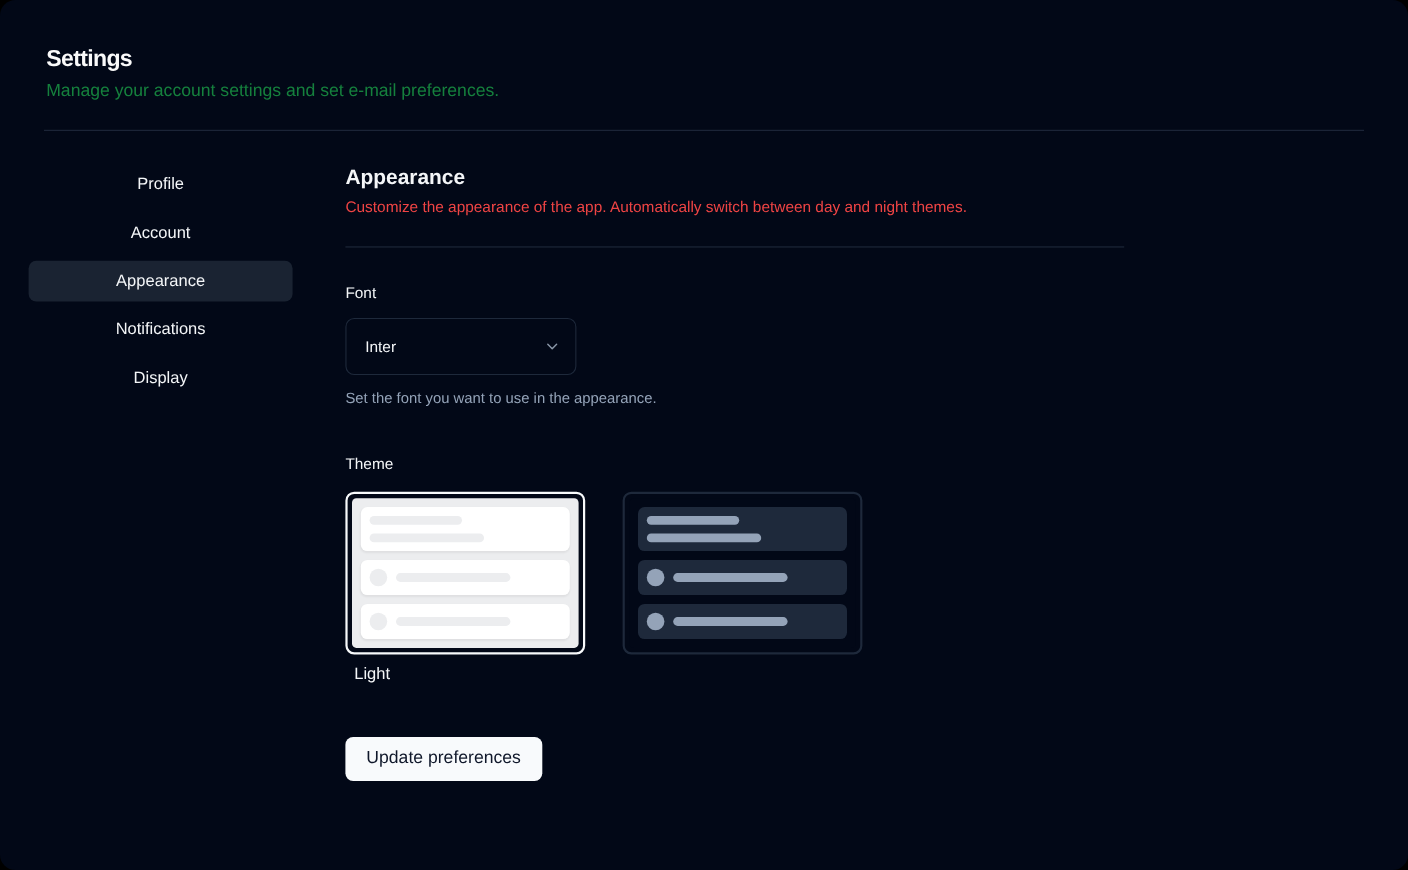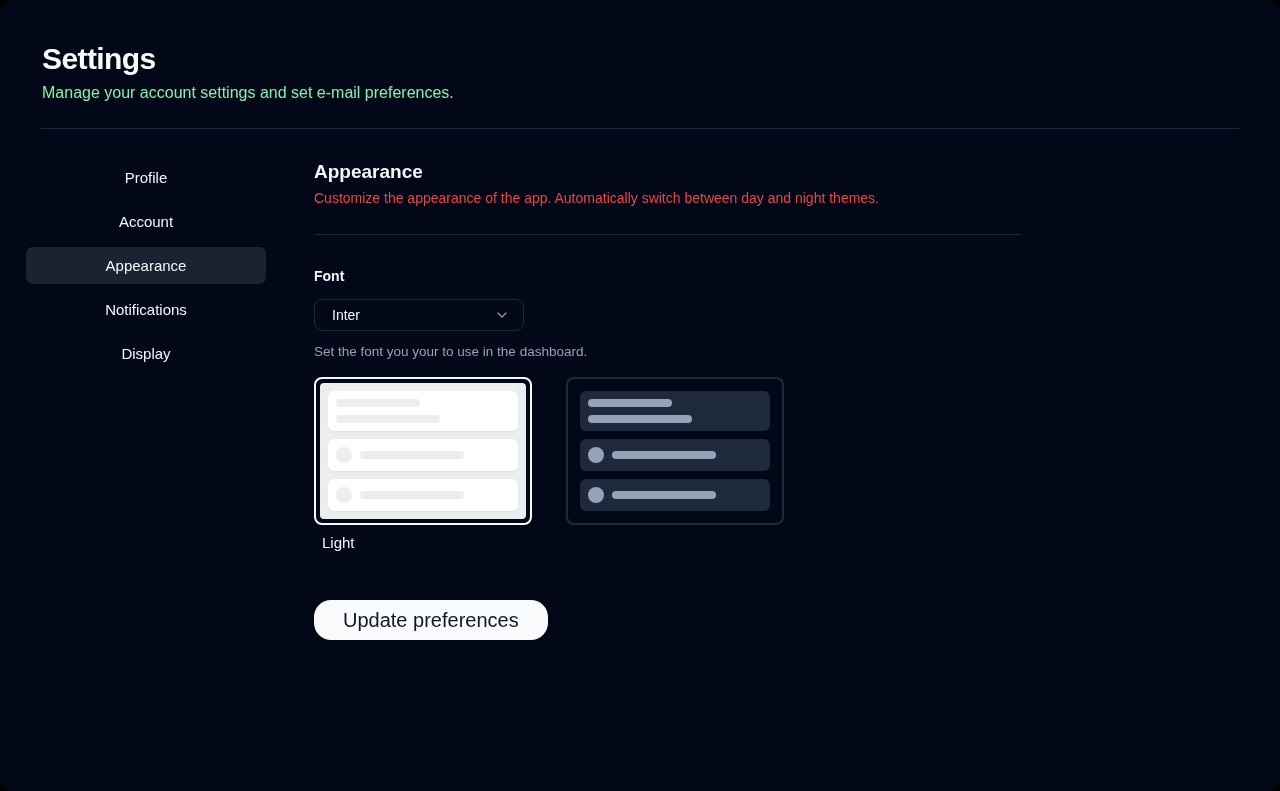--- a/index.html
+++ b/index.html
@@ -11,26 +11,26 @@
     position: absolute; inset: 0;
     background: #020817;
     border-radius: 14px;
     color: #f8fafc;
     padding: 40px;
     box-sizing: border-box;
   }
   
   .page-title {
     margin: 2px 0 0 2px;
-    font-size: 30px; font-weight: 700; letter-spacing: -0.6px;
+    font-size: 21px; font-weight: 700; letter-spacing: -0.6px;
     color: #fafafa;
   }
   .page-subtitle {
     margin: 8px 0 0 2px;
-    font-size: 16px; color: #86efac;
+    font-size: 16px; color: #15803d;
   }
   .header-sep {
     border: none; border-top: 1px solid #1e293b;
     margin: 26px 0 0 0;
   }
   
   .content-row { display: flex; margin-top: 30px; }
   .sidebar { width: 240px; margin-left: -14px; flex-shrink: 0; text-align: center; }
   .sidebar-item {
     box-sizing: border-box;
@@ -40,24 +40,24 @@
     cursor: pointer;
     user-select: none;
   }
   .sidebar-item.active { background: #1a2332; }
   .main { flex: 1; margin-left: 48px; max-width: 708px; }
   
   .section-title { margin: 2px 0 0 0; font-size: 19px; font-weight: 600; color: #f4f6f8; }
   .section-desc { margin: 7px 0 0 0; font-size: 14px; color: #ef4444; }
   .section-sep { border: none; border-top: 1px solid #1e293b; margin: 28px 0 0 0; }
   
-  .field-label { display: block; margin-top: 33px; font-size: 14px; font-weight: 700; color: #f4f6f8; }
+  .field-label { display: block; margin-top: 33px; font-size: 14px; font-weight: 400; color: #f4f6f8; }
   .font-select {
     margin-top: 15px;
-    width: 210px; height: 32px;
+    width: 210px; height: 52px;
     box-sizing: border-box;
     background: transparent;
     border: 1px solid #1e293b; border-radius: 8px;
     display: flex; align-items: center; justify-content: space-between;
     padding: 0 13px 0 17px;
     font-size: 14px; color: #f4f6f8;
     cursor: pointer;
   }
   .chevron { width: 16px; height: 16px; color: #8a97a8; }
   .field-desc { margin: 13px 0 0 0; font-size: 13.5px; color: #94a3b8; }
@@ -88,25 +88,25 @@
   .preview-panel.light .sk-bar, .preview-panel.light .sk-circle { background: #ecedef; }
   .preview-panel.dark .sk-bar, .preview-panel.dark .sk-circle { background: #94a3b8; }
   .w80 { width: 84px; } .w100 { width: 104px; }
   .theme-name {
     display: block; text-align: left;
     padding: 9px 8px; font-size: 15px; color: #f4f6f8;
   }
   
   .update-btn {
     margin-top: 40px;
-    height: 40px; padding: 0 29px;
+    height: 40px; padding: 0 19px;
     background: #f8fafc; color: #0f172a;
-    border: none; border-radius: 17px;
+    border: none; border-radius: 7px;
     font-family: "Liberation Sans", sans-serif;
-    font-size: 20px; font-weight: 500;
+    font-size: 16px; font-weight: 500;
     cursor: pointer;
   }
 </style>
 </head>
 <body>
 
 <div class="page">
 
   <h1 class="page-title">Settings</h1>
   <p class="page-subtitle">Manage your account settings and set e-mail preferences.</p>
@@ -127,22 +127,23 @@
       <p class="section-desc">Customize the appearance of the app. Automatically switch between day and night themes.</p>
       <hr class="section-sep">
 
       <label class="field-label">Font</label>
       <div class="font-select">
         <span>Inter</span>
         <svg class="chevron" viewBox="0 0 24 24" fill="none" stroke="currentColor" stroke-width="2" stroke-linecap="round" stroke-linejoin="round">
             <polyline points="6 9 12 15 18 9"></polyline>
           </svg>
       </div>
-      <p class="field-desc">Set the font you your to use in the dashboard.</p>
+      <p class="field-desc">Set the font you want to use in the appearance.</p>
 
+      <label class="field-label theme-label">Theme</label>
 
       <div class="theme-grid">
 
         <div class="theme-option">
           <div class="theme-card selected">
             <div class="preview-panel light">
               <div class="mini-card mini-stack">
                 <div class="sk-bar w80"></div>
                 <div class="sk-bar w100"></div>
               </div>

